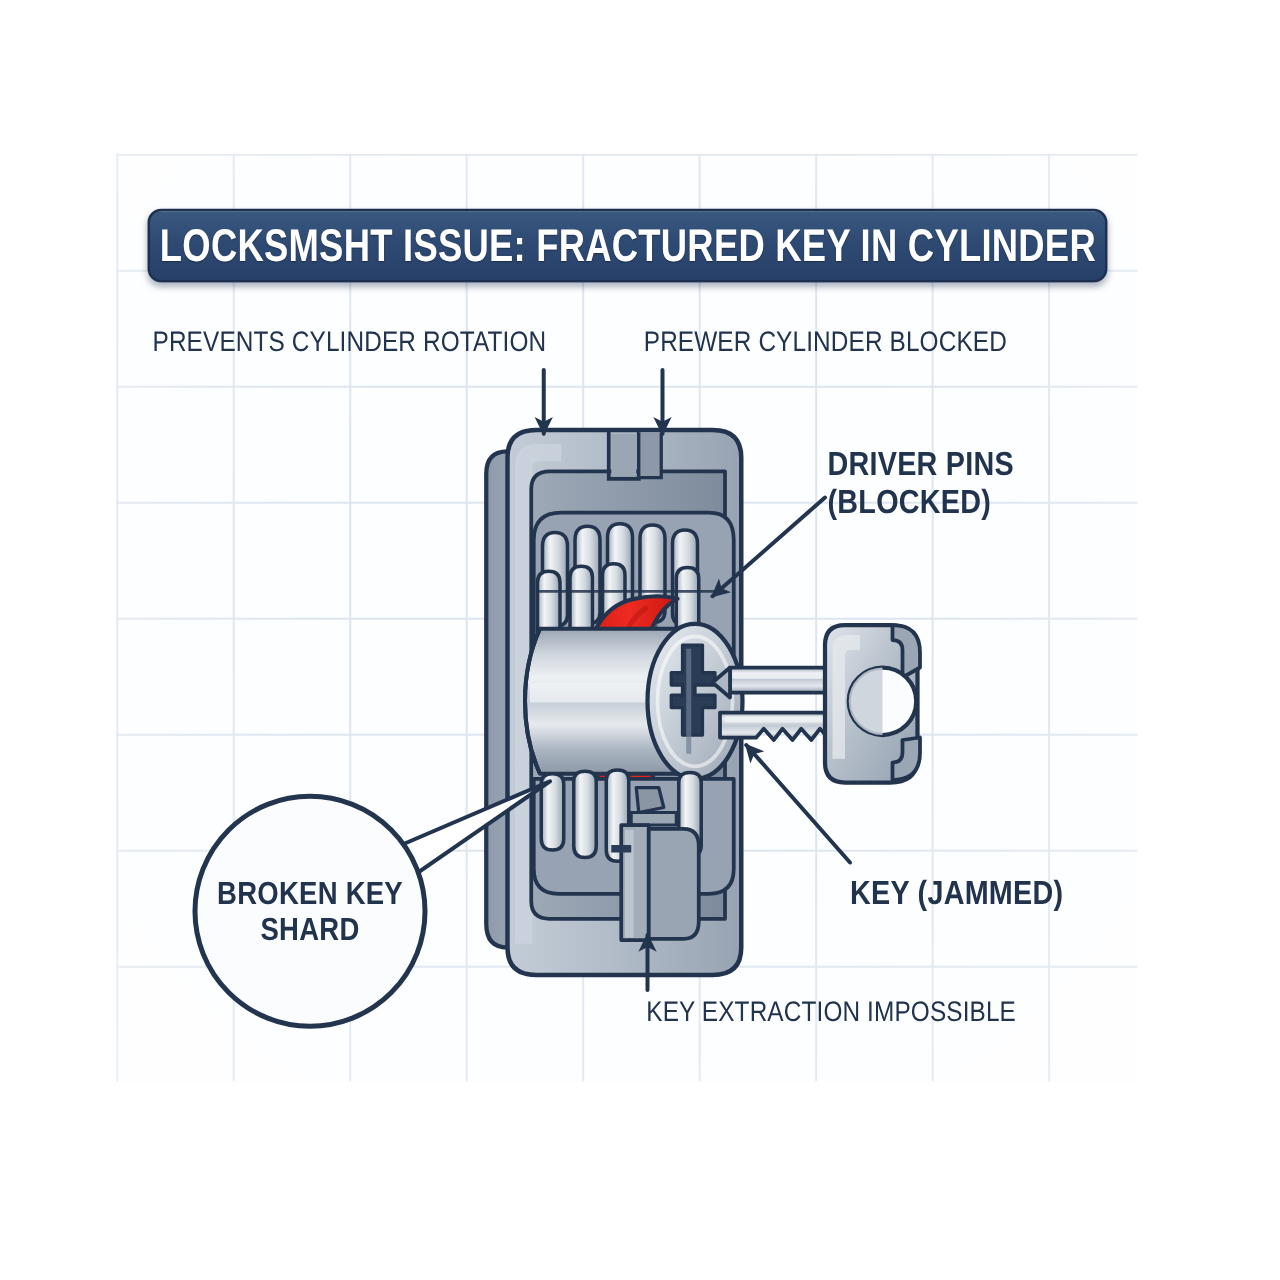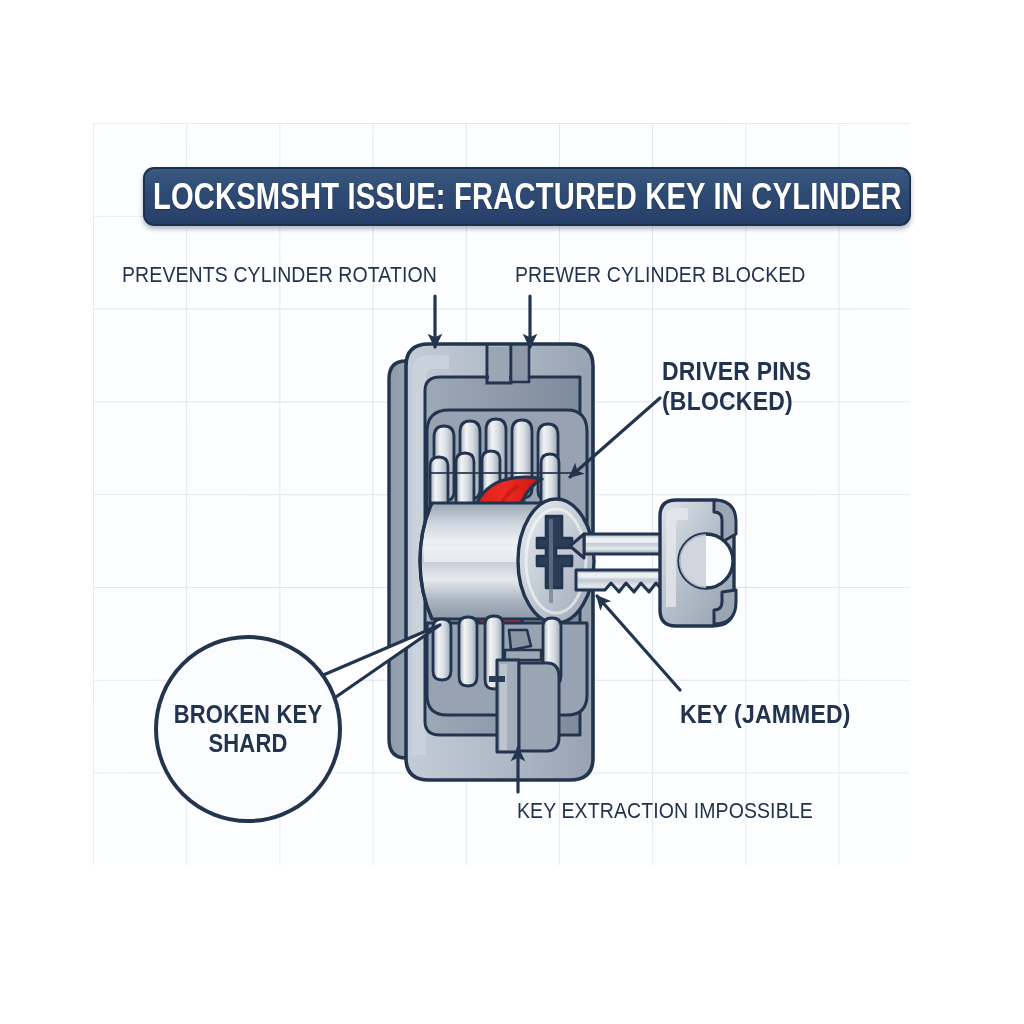--- a/index.html
+++ b/index.html
@@ -23,21 +23,21 @@
     background-position:0 0;
   }
   #gridfade{
     position:absolute;left:93px;top:123px;width:817px;height:742px;
     background:radial-gradient(ellipse at 50% 45%, rgba(255,255,255,0) 40%, rgba(255,255,255,.35) 100%);
     pointer-events:none;
   }
 
   
   #title-banner{
-    position:absolute;left:143px;top:167px;width:764px;height:55px;
+    position:absolute;left:118px;top:167px;width:764px;height:55px;
     background:linear-gradient(180deg,#3a597f 0%,#2e4a73 45%,#27406a 100%);
     border:2.5px solid #1d3050;
     border-radius:11px;
     box-shadow:0 3px 5px rgba(30,48,80,.35);
     display:flex;align-items:center;justify-content:center;
     overflow:hidden;
   }
   #title-text{
     color:#ffffff;
     font-size:31px;

